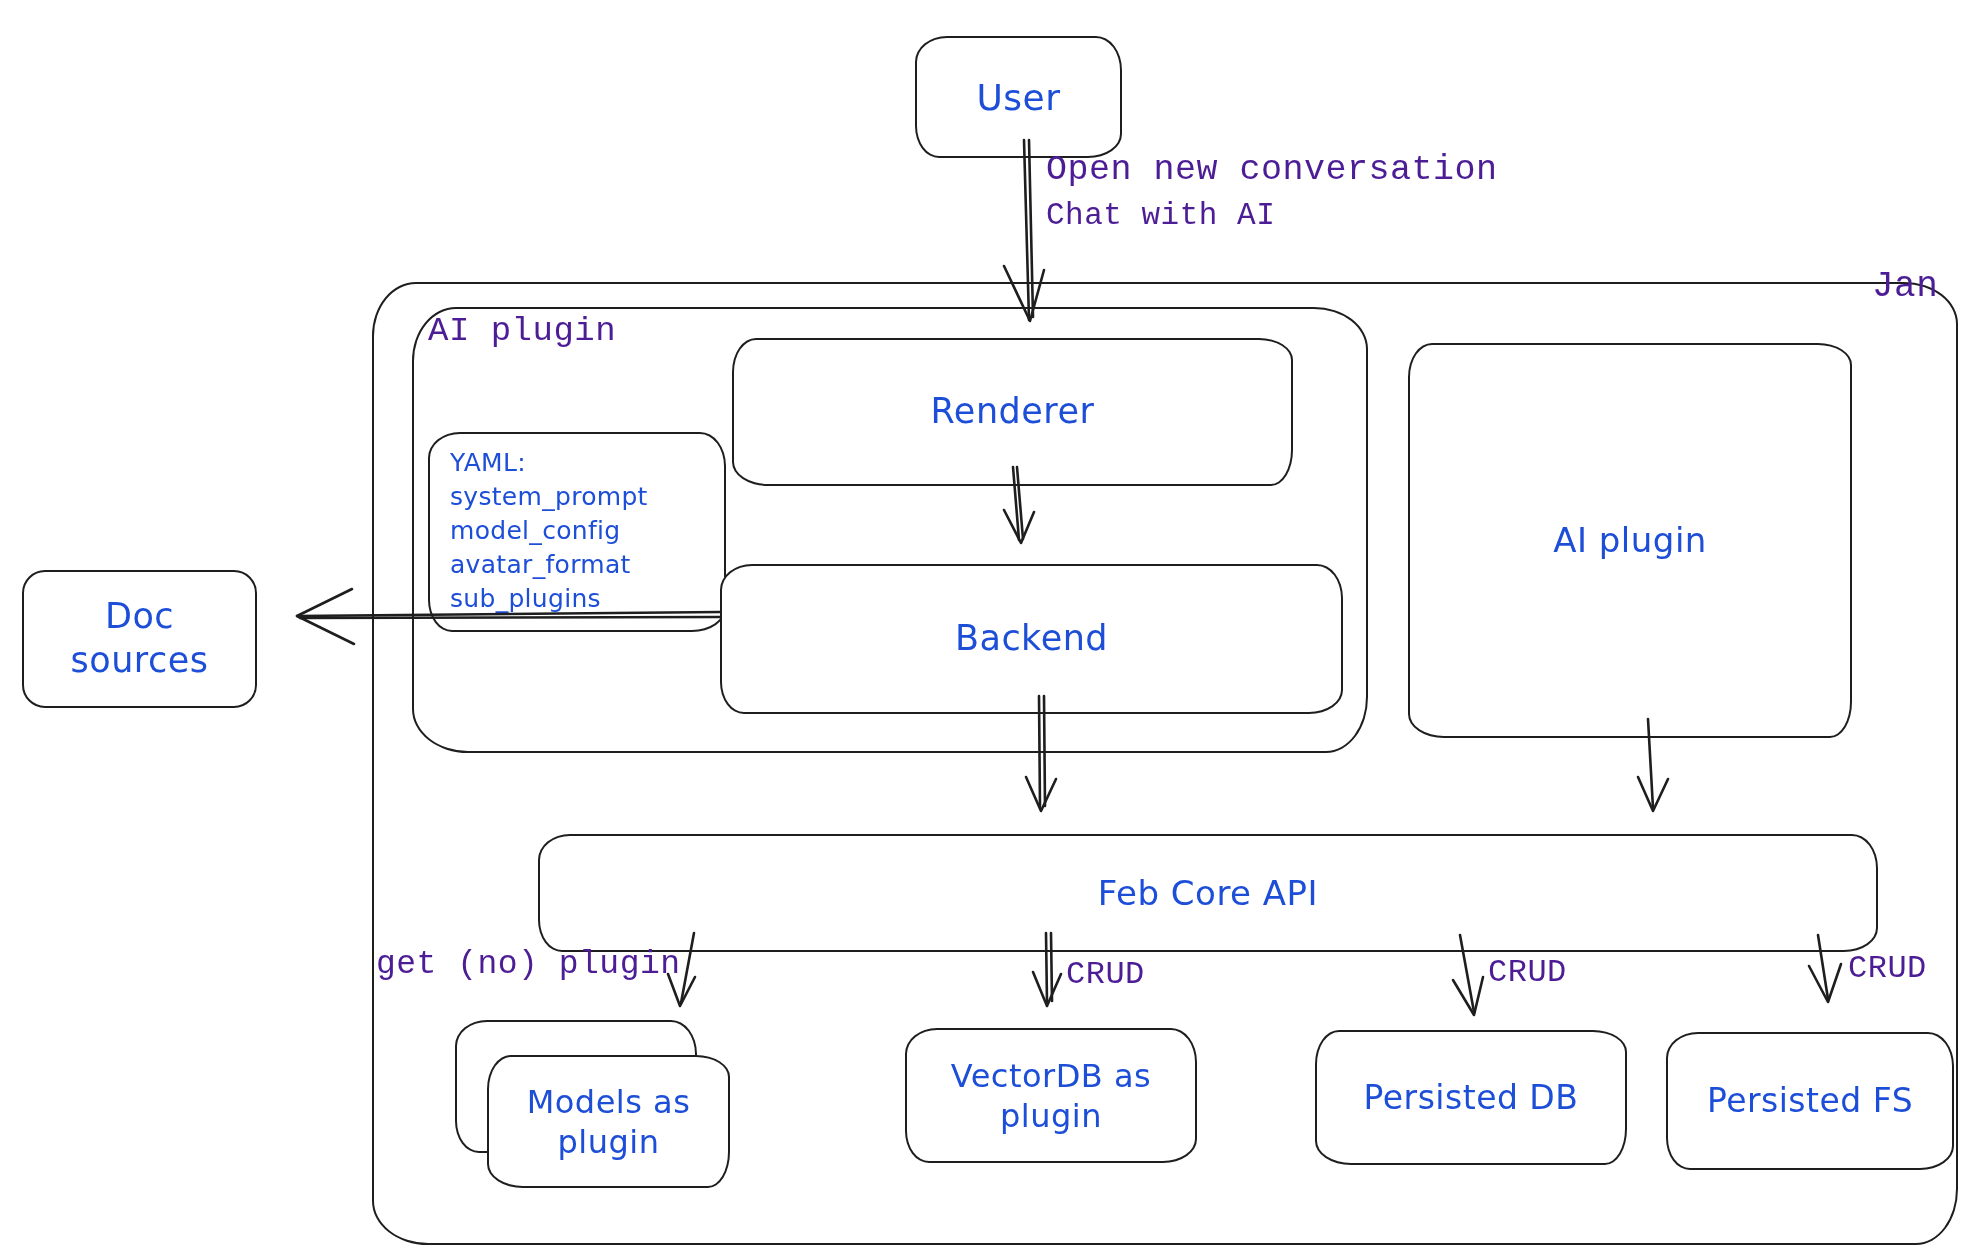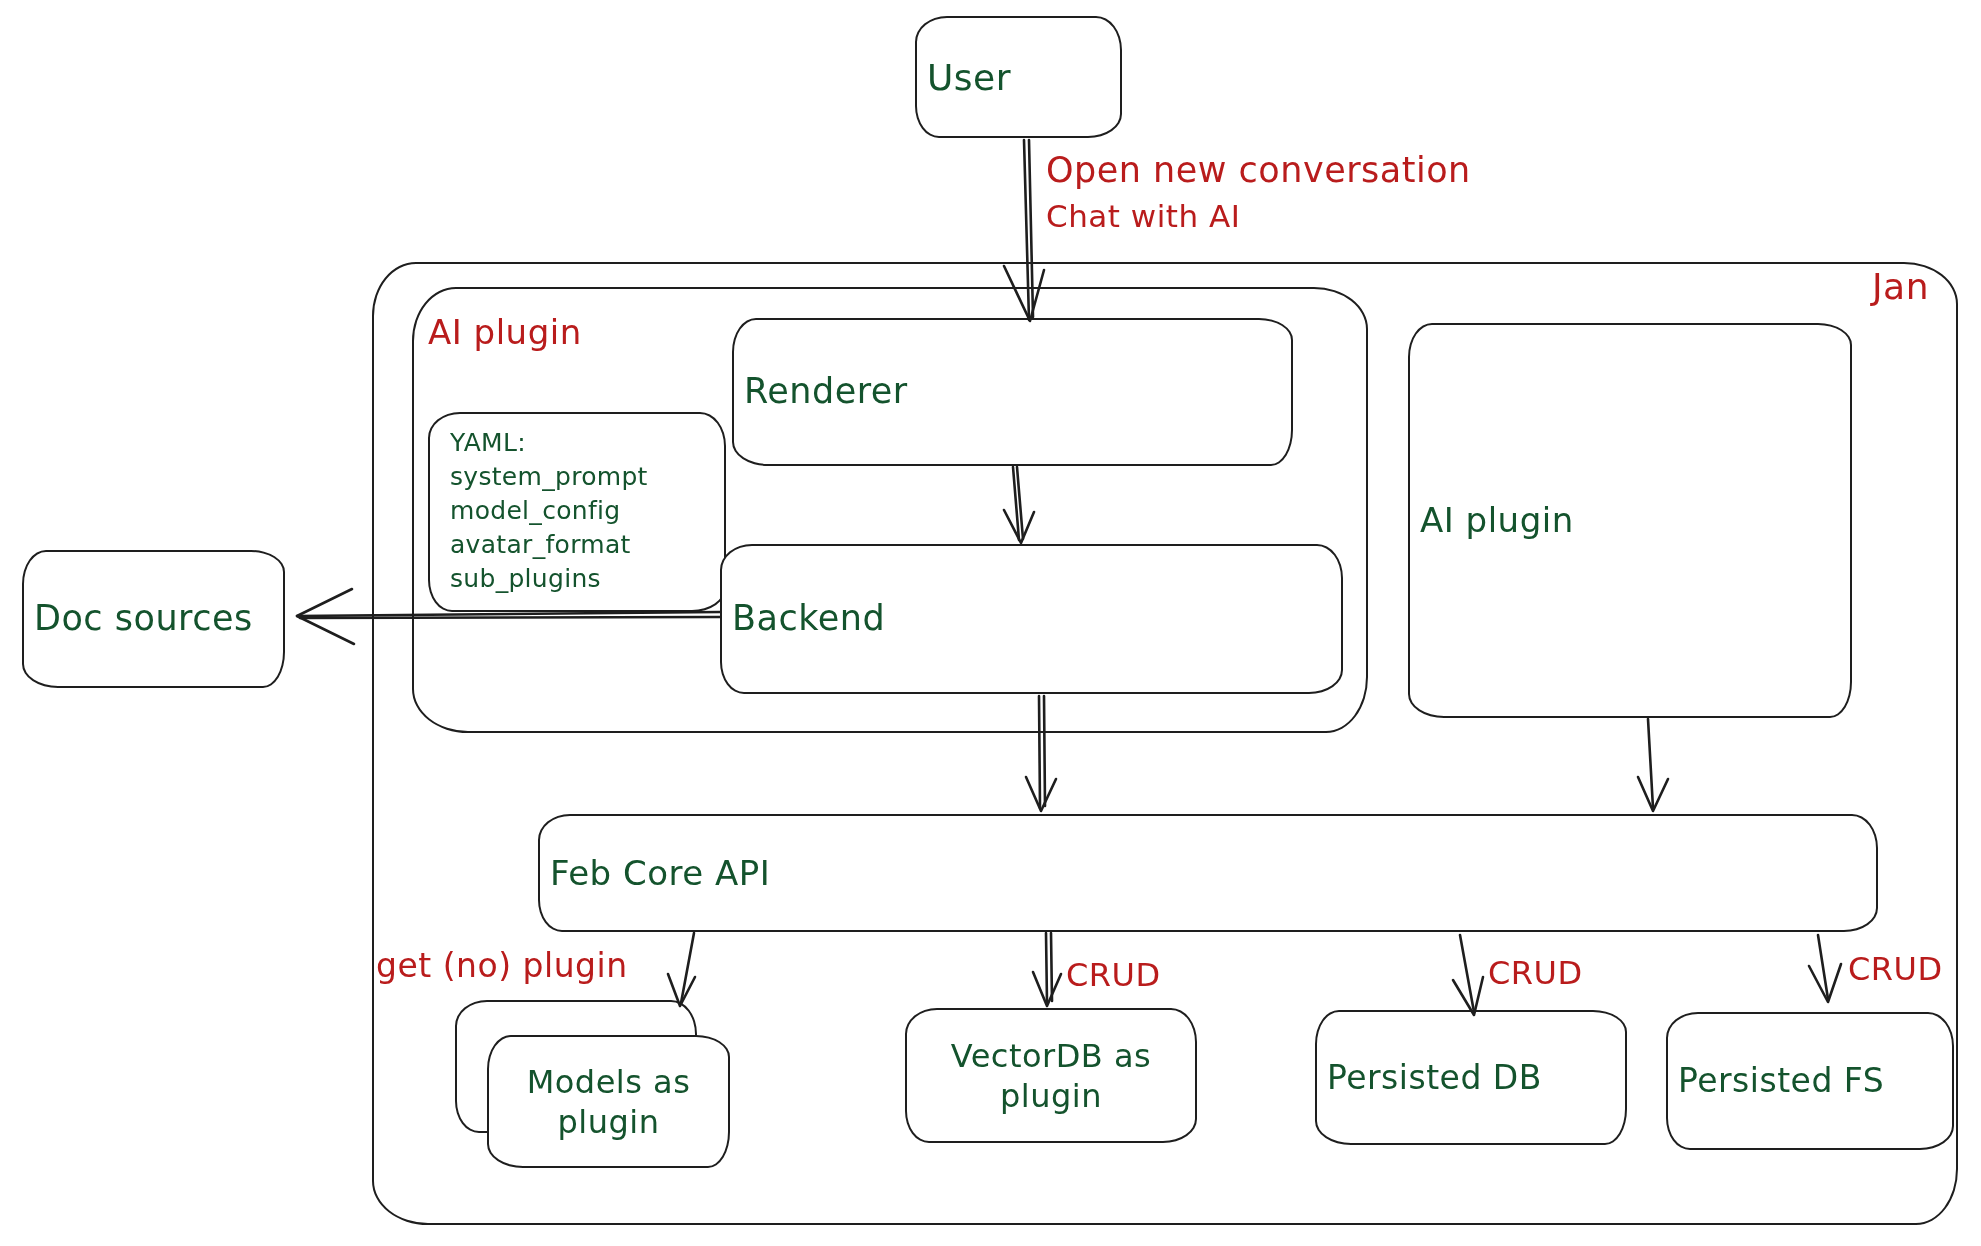--- a/index.html
+++ b/index.html
@@ -12,35 +12,37 @@
     font-family: "DejaVu Sans", "Liberation Sans", sans-serif;
     color: #1e1e1e;
   }
   .box {
     position: absolute;
     box-sizing: border-box;
     border: 2.6px solid #1e1e1e;
     background: #ffffff;
     display: flex;
     align-items: center;
-    justify-content: flex-start;
+    justify-content: center;
     text-align: center;
-    color: #14532d;
+    color: #1d4ed8;
     line-height: 1.25;
+    margin-top: 20px;
   }
   
   .r1 { border-radius: 32px 26px 34px 24px / 26px 34px 24px 32px; }
   .r2 { border-radius: 24px 34px 22px 36px / 34px 22px 36px 24px; }
   .r3 { border-radius: 44px 54px 42px 56px / 54px 42px 56px 44px; }
   .container-box { background: transparent; }
   .lbl {
     position: absolute;
     white-space: nowrap;
-    color: #b91c1c;
+    color: #4c1d95;
     letter-spacing: 0.5px;
+    font-family: Liberation Mono, monospace;
   }
   .boxlbl { font-size: 34px; letter-spacing: 0.5px; padding: 0 10px; }
   .yaml-text {
     position: absolute;
     left: 20px; top: 12px;
     text-align: left;
     font-size: 25px;
     line-height: 34px;
     letter-spacing: 0.3px;
   }
@@ -77,21 +79,21 @@
       <span style="display:block;">model_config</span>
       <span style="display:block;">avatar_format</span>
       <span style="display:block;">sub_plugins</span>
     </div>
   </div>
 
   <div class="box r1" style="left:720px; top:544px; width:623px; height:150px;">
     <span class="boxlbl" style="font-size:35px;">Backend</span>
   </div>
 
-  <div class="box r2" style="left:22px; top:550px; width:263px; height:138px;">
+  <div class="box r2" style="left:22px; top:550px; width:235px; height:138px;border-radius:23px;">
     <span class="boxlbl" style="font-size:35px;">Doc sources</span>
   </div>
 
   <div class="box r2" style="left:1408px; top:323px; width:444px; height:395px;">
     <span class="boxlbl" style="font-size:34px;">AI plugin</span>
   </div>
 
   <div class="box r1" style="left:538px; top:814px; width:1340px; height:118px;">
     <span class="boxlbl" style="font-size:34px;">Feb Core API</span>
   </div>

